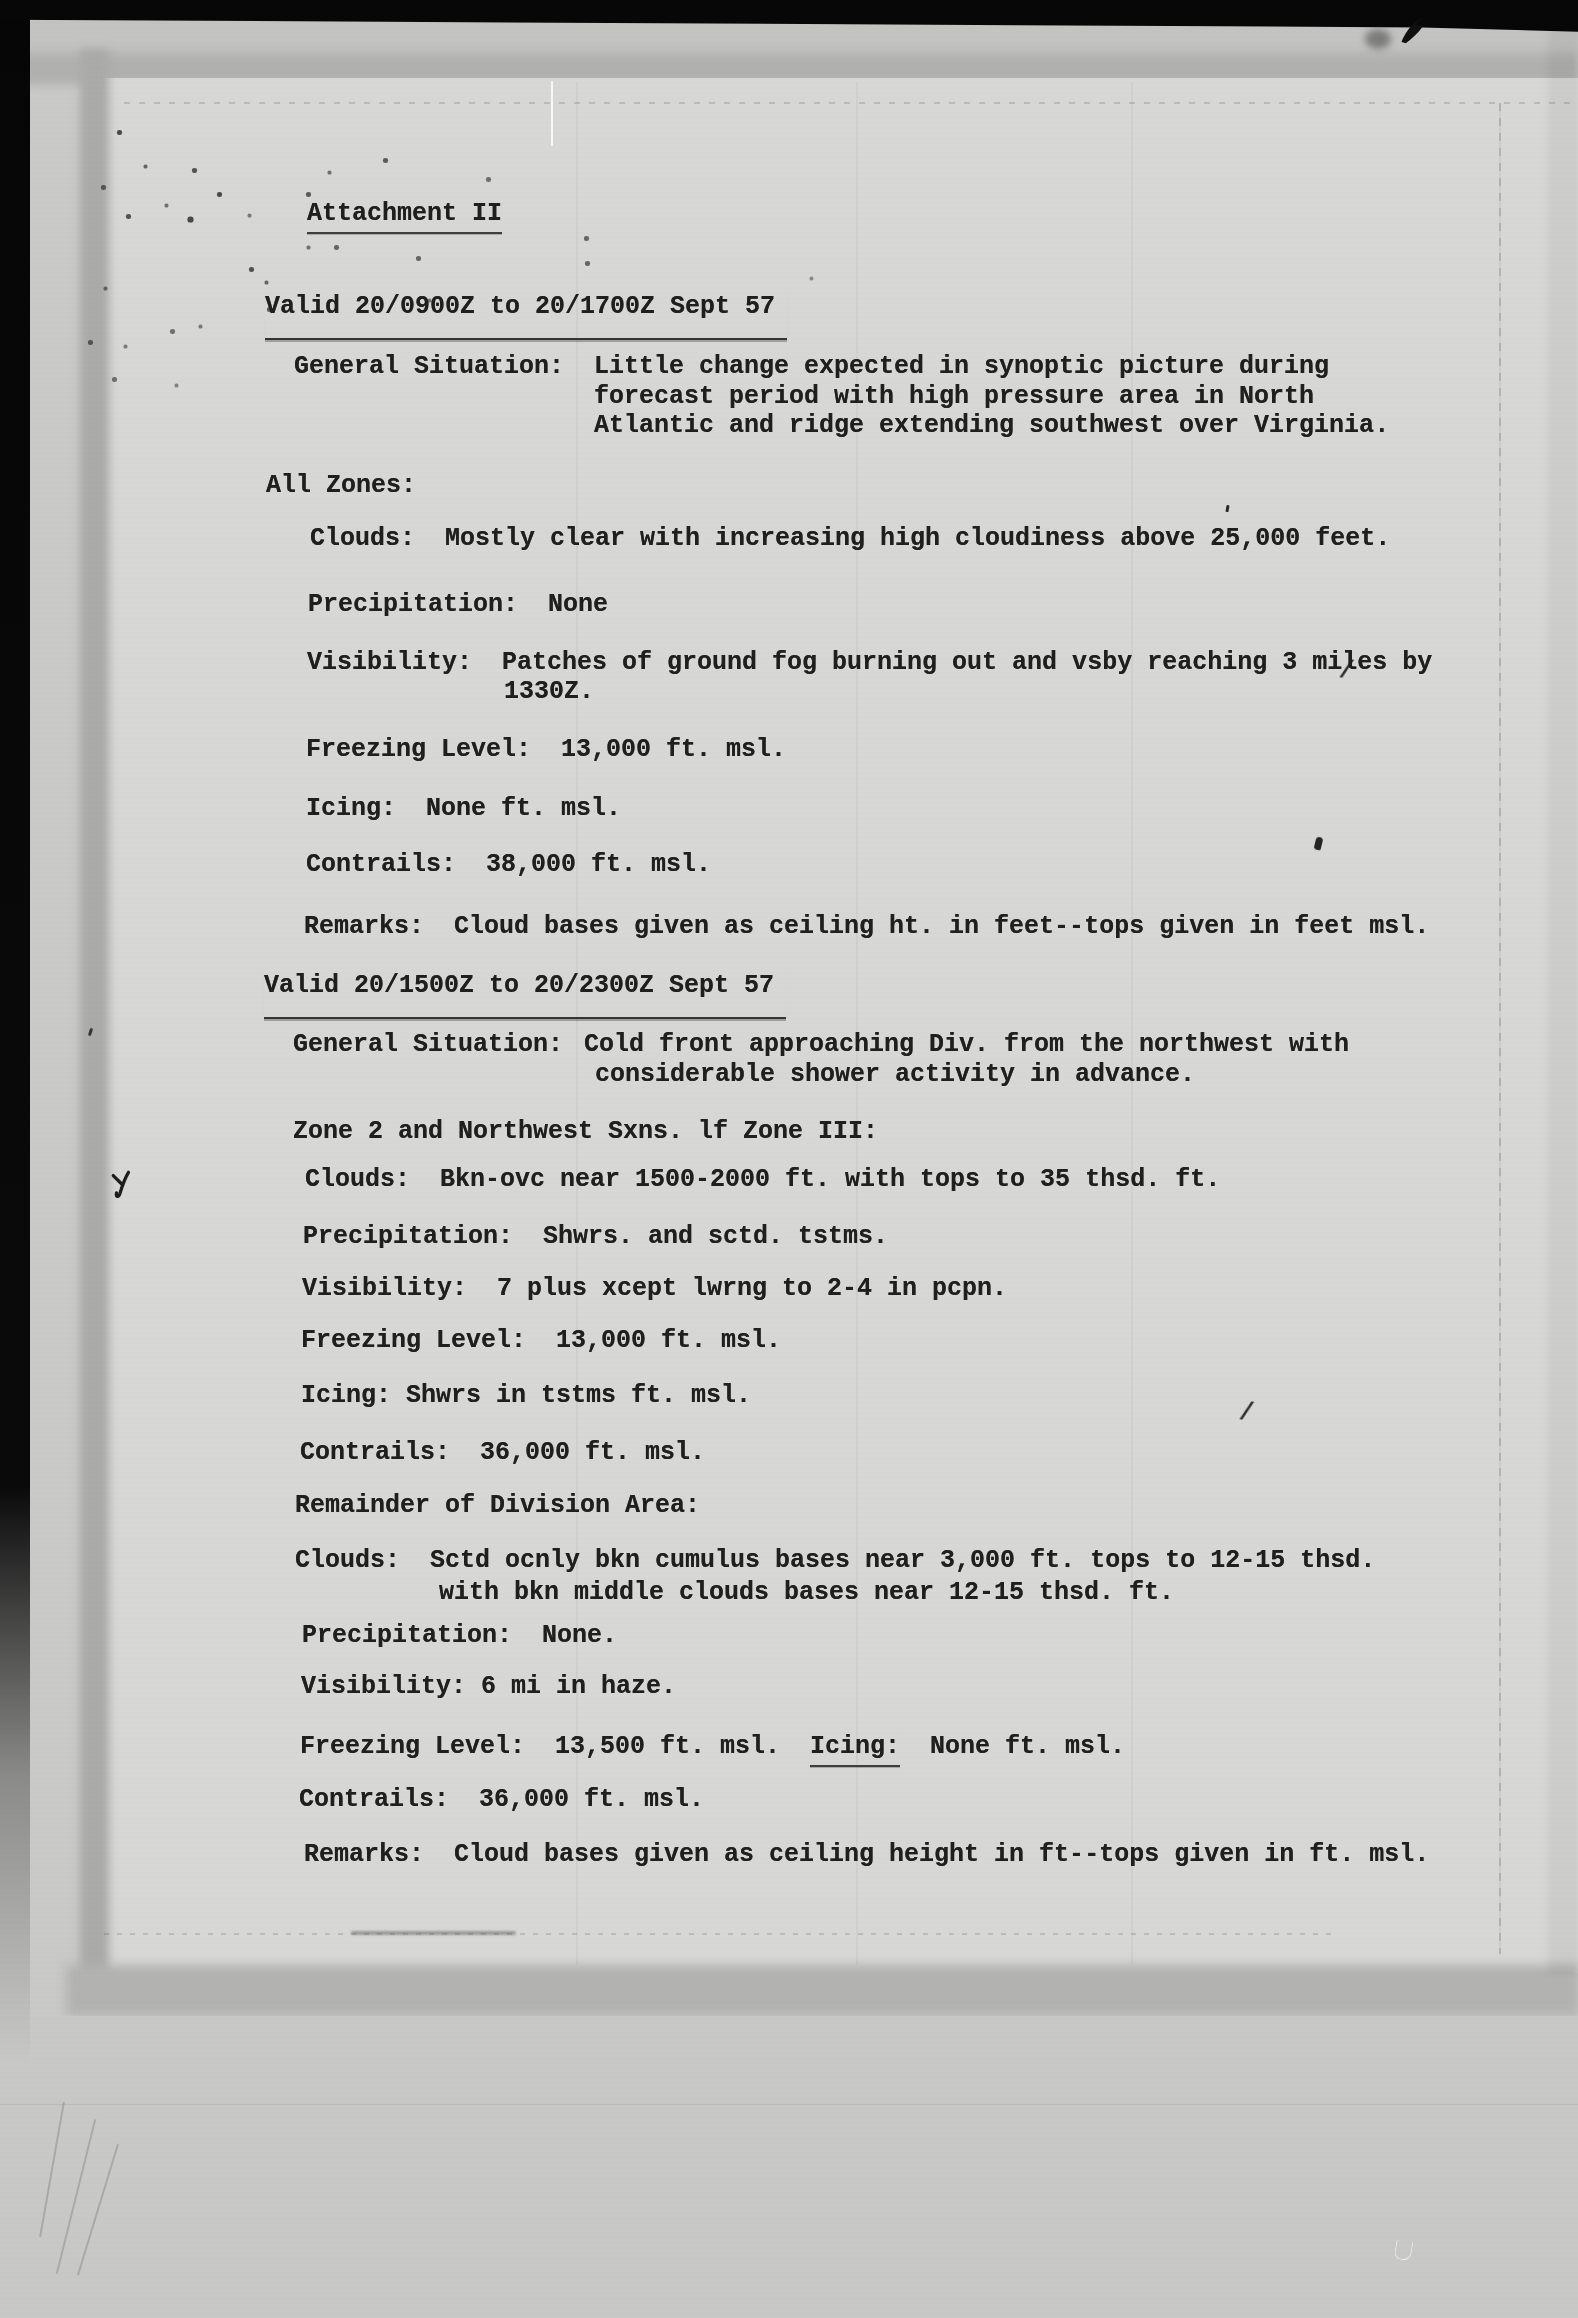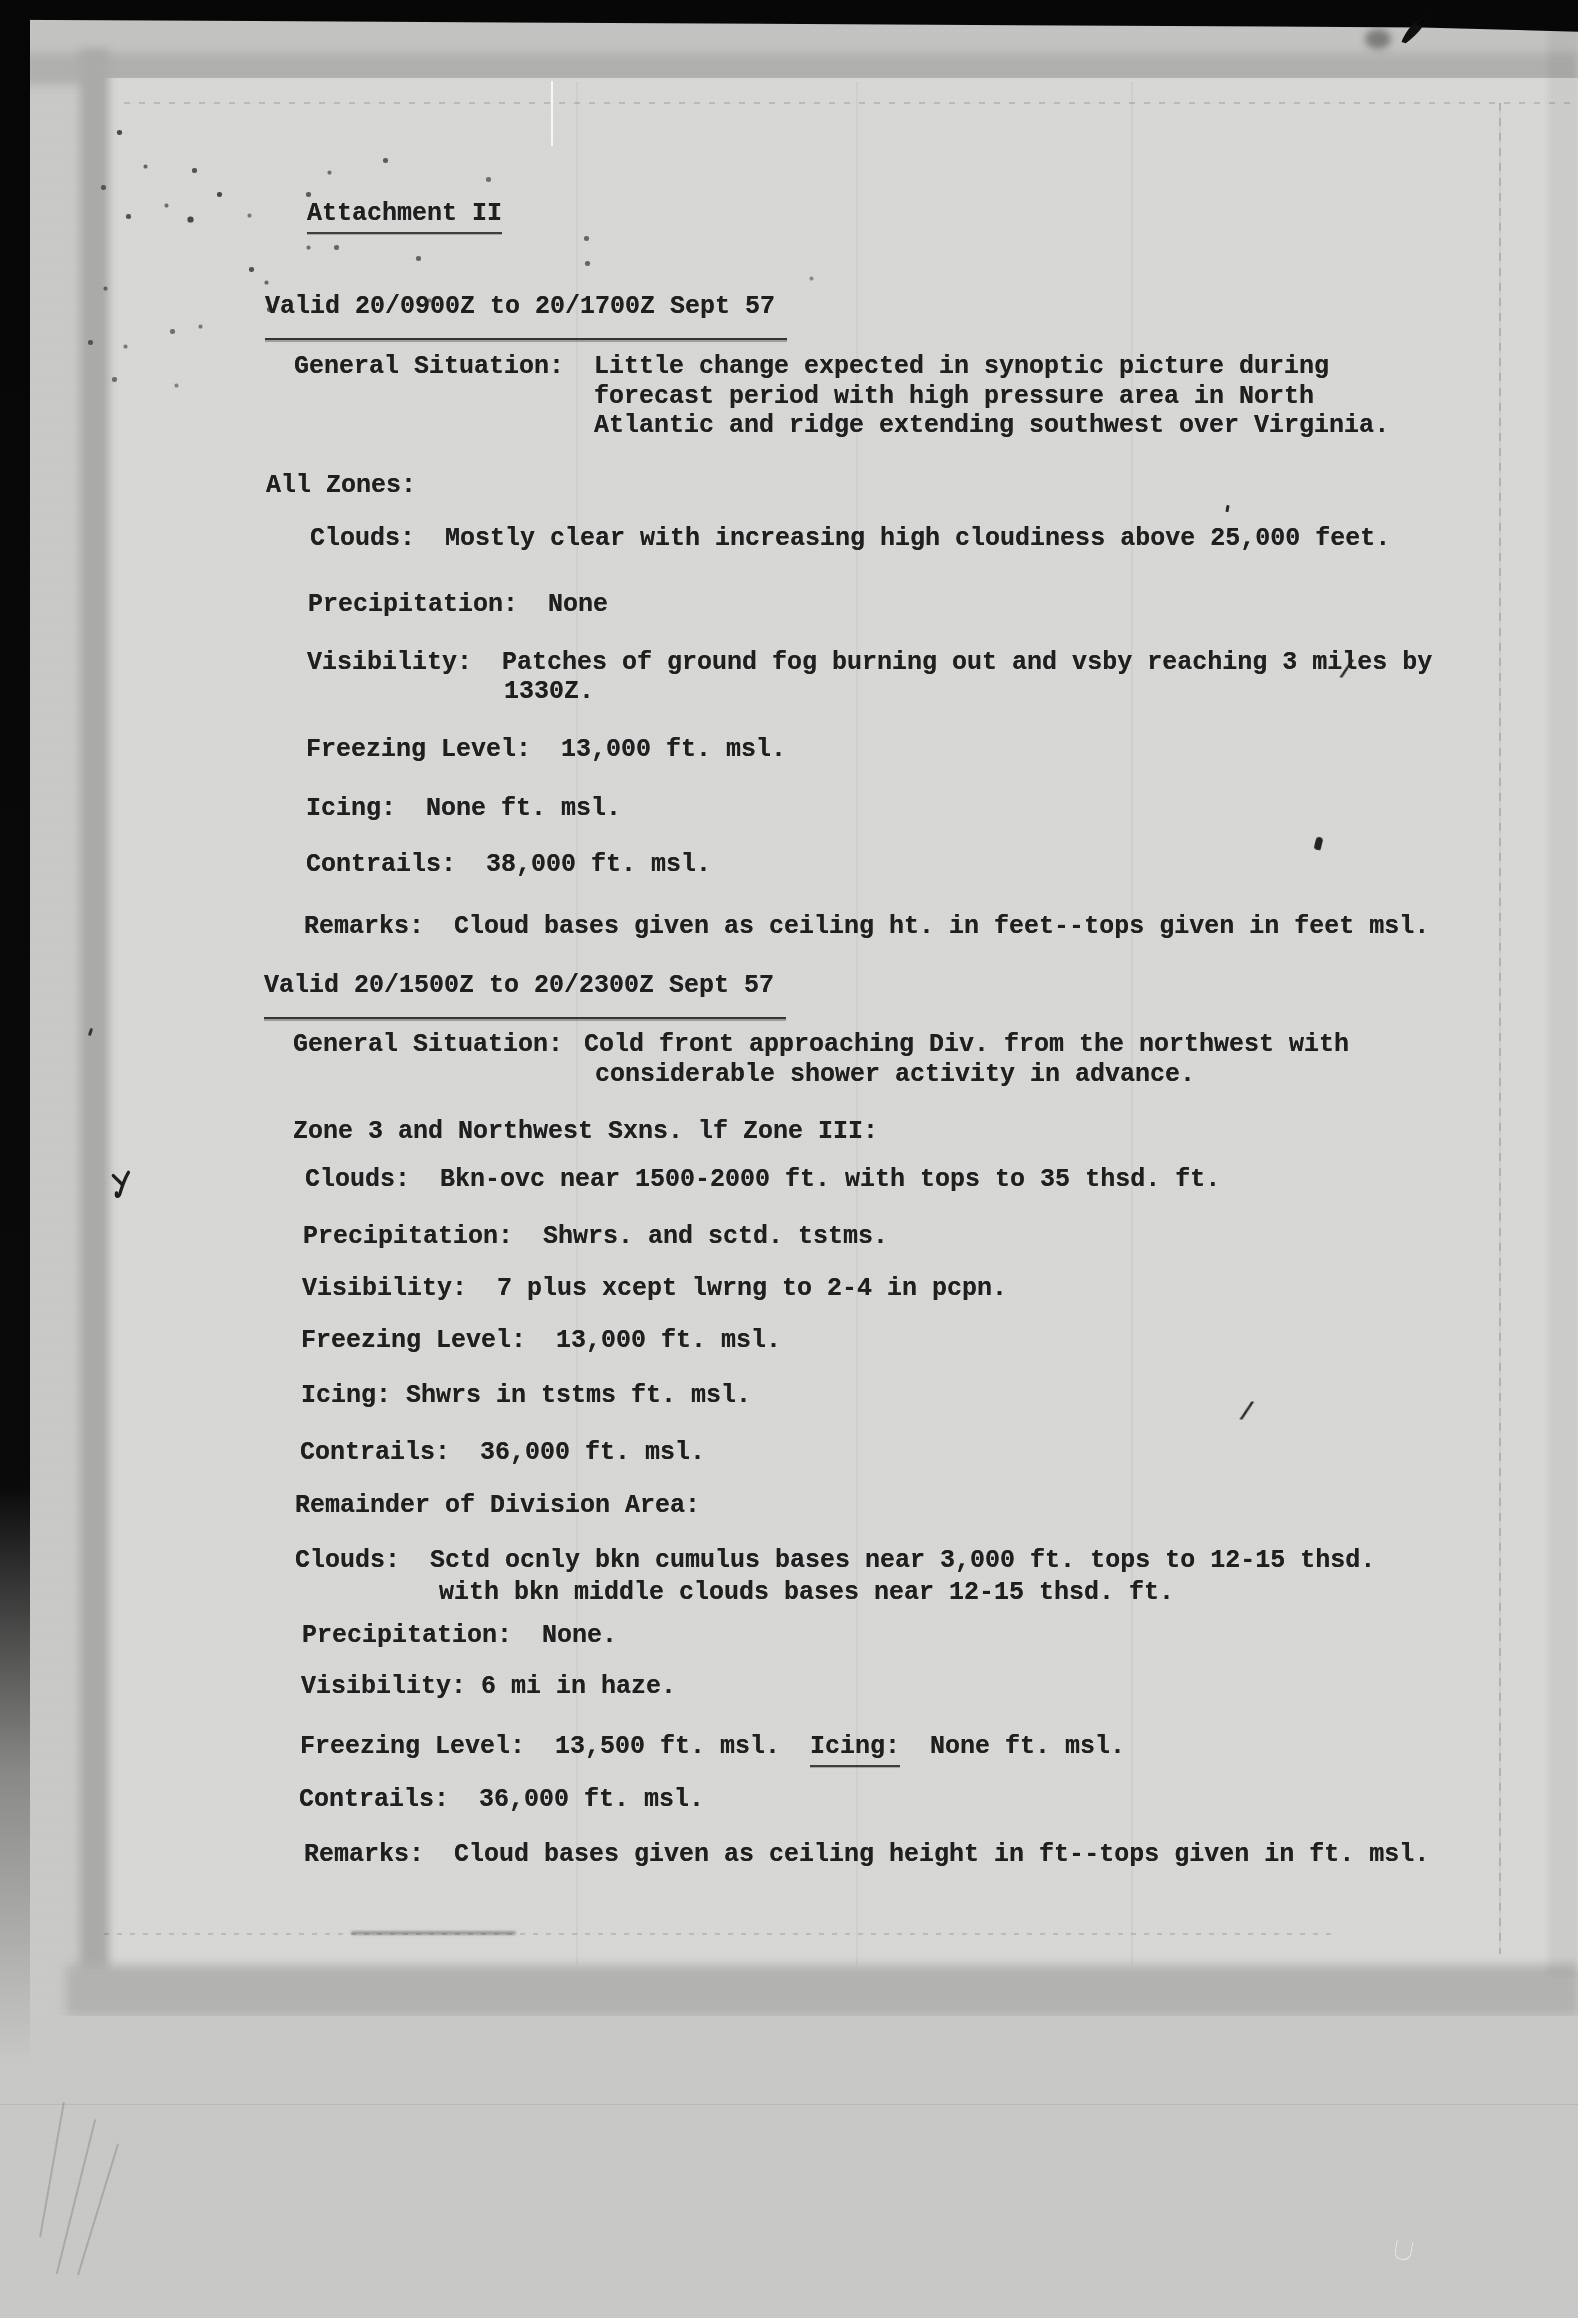--- a/index.html
+++ b/index.html
@@ -127,21 +127,21 @@
   <div class="tl" style="left:504px;top:678px;">1330Z.</div>
   <div class="tl" style="left:306px;top:736px;">Freezing Level:  13,000 ft. msl.</div>
   <div class="tl" style="left:306px;top:795px;">Icing:  None ft. msl.</div>
   <div class="tl" style="left:306px;top:851px;">Contrails:  38,000 ft. msl.</div>
   <div class="tl" style="left:304px;top:913px;">Remarks:  Cloud bases given as ceiling ht. in feet--tops given in feet msl.</div>
 
   <div class="tl" style="left:264px;top:972px;"><span class="u-thick">Valid 20/1500Z to 20/2300Z Sept 57</span></div>
   <div class="tl" style="left:293px;top:1031px;">General Situation:</div>
   <div class="tl" style="left:584px;top:1031px;">Cold front approaching Div. from the northwest with</div>
   <div class="tl" style="left:595px;top:1061px;">considerable shower activity in advance.</div>
-  <div class="tl" style="left:293px;top:1118px;">Zone 3 and Northwest Sxns. lf Zone III:</div>
+  <div class="tl" style="left:293px;top:1118px;">Zone 2 and Northwest Sxns. lf Zone III:</div>
   <div class="tl" style="left:305px;top:1166px;">Clouds:  Bkn-ovc near 1500-2000 ft. with tops to 35 thsd. ft.</div>
   <div class="tl" style="left:303px;top:1223px;">Precipitation:  Shwrs. and sctd. tstms.</div>
   <div class="tl" style="left:302px;top:1275px;">Visibility:  7 plus xcept lwrng to 2-4 in pcpn.</div>
   <div class="tl" style="left:301px;top:1327px;">Freezing Level:  13,000 ft. msl.</div>
   <div class="tl" style="left:301px;top:1382px;">Icing: Shwrs in tstms ft. msl.</div>
   <div class="tl" style="left:300px;top:1439px;">Contrails:  36,000 ft. msl.</div>
 
   <div class="tl" style="left:295px;top:1492px;">Remainder of Division Area:</div>
   <div class="tl" style="left:295px;top:1547px;">Clouds:  Sctd ocnly bkn cumulus bases near 3,000 ft. tops to 12-15 thsd.</div>
   <div class="tl" style="left:439px;top:1579px;">with bkn middle clouds bases near 12-15 thsd. ft.</div>

